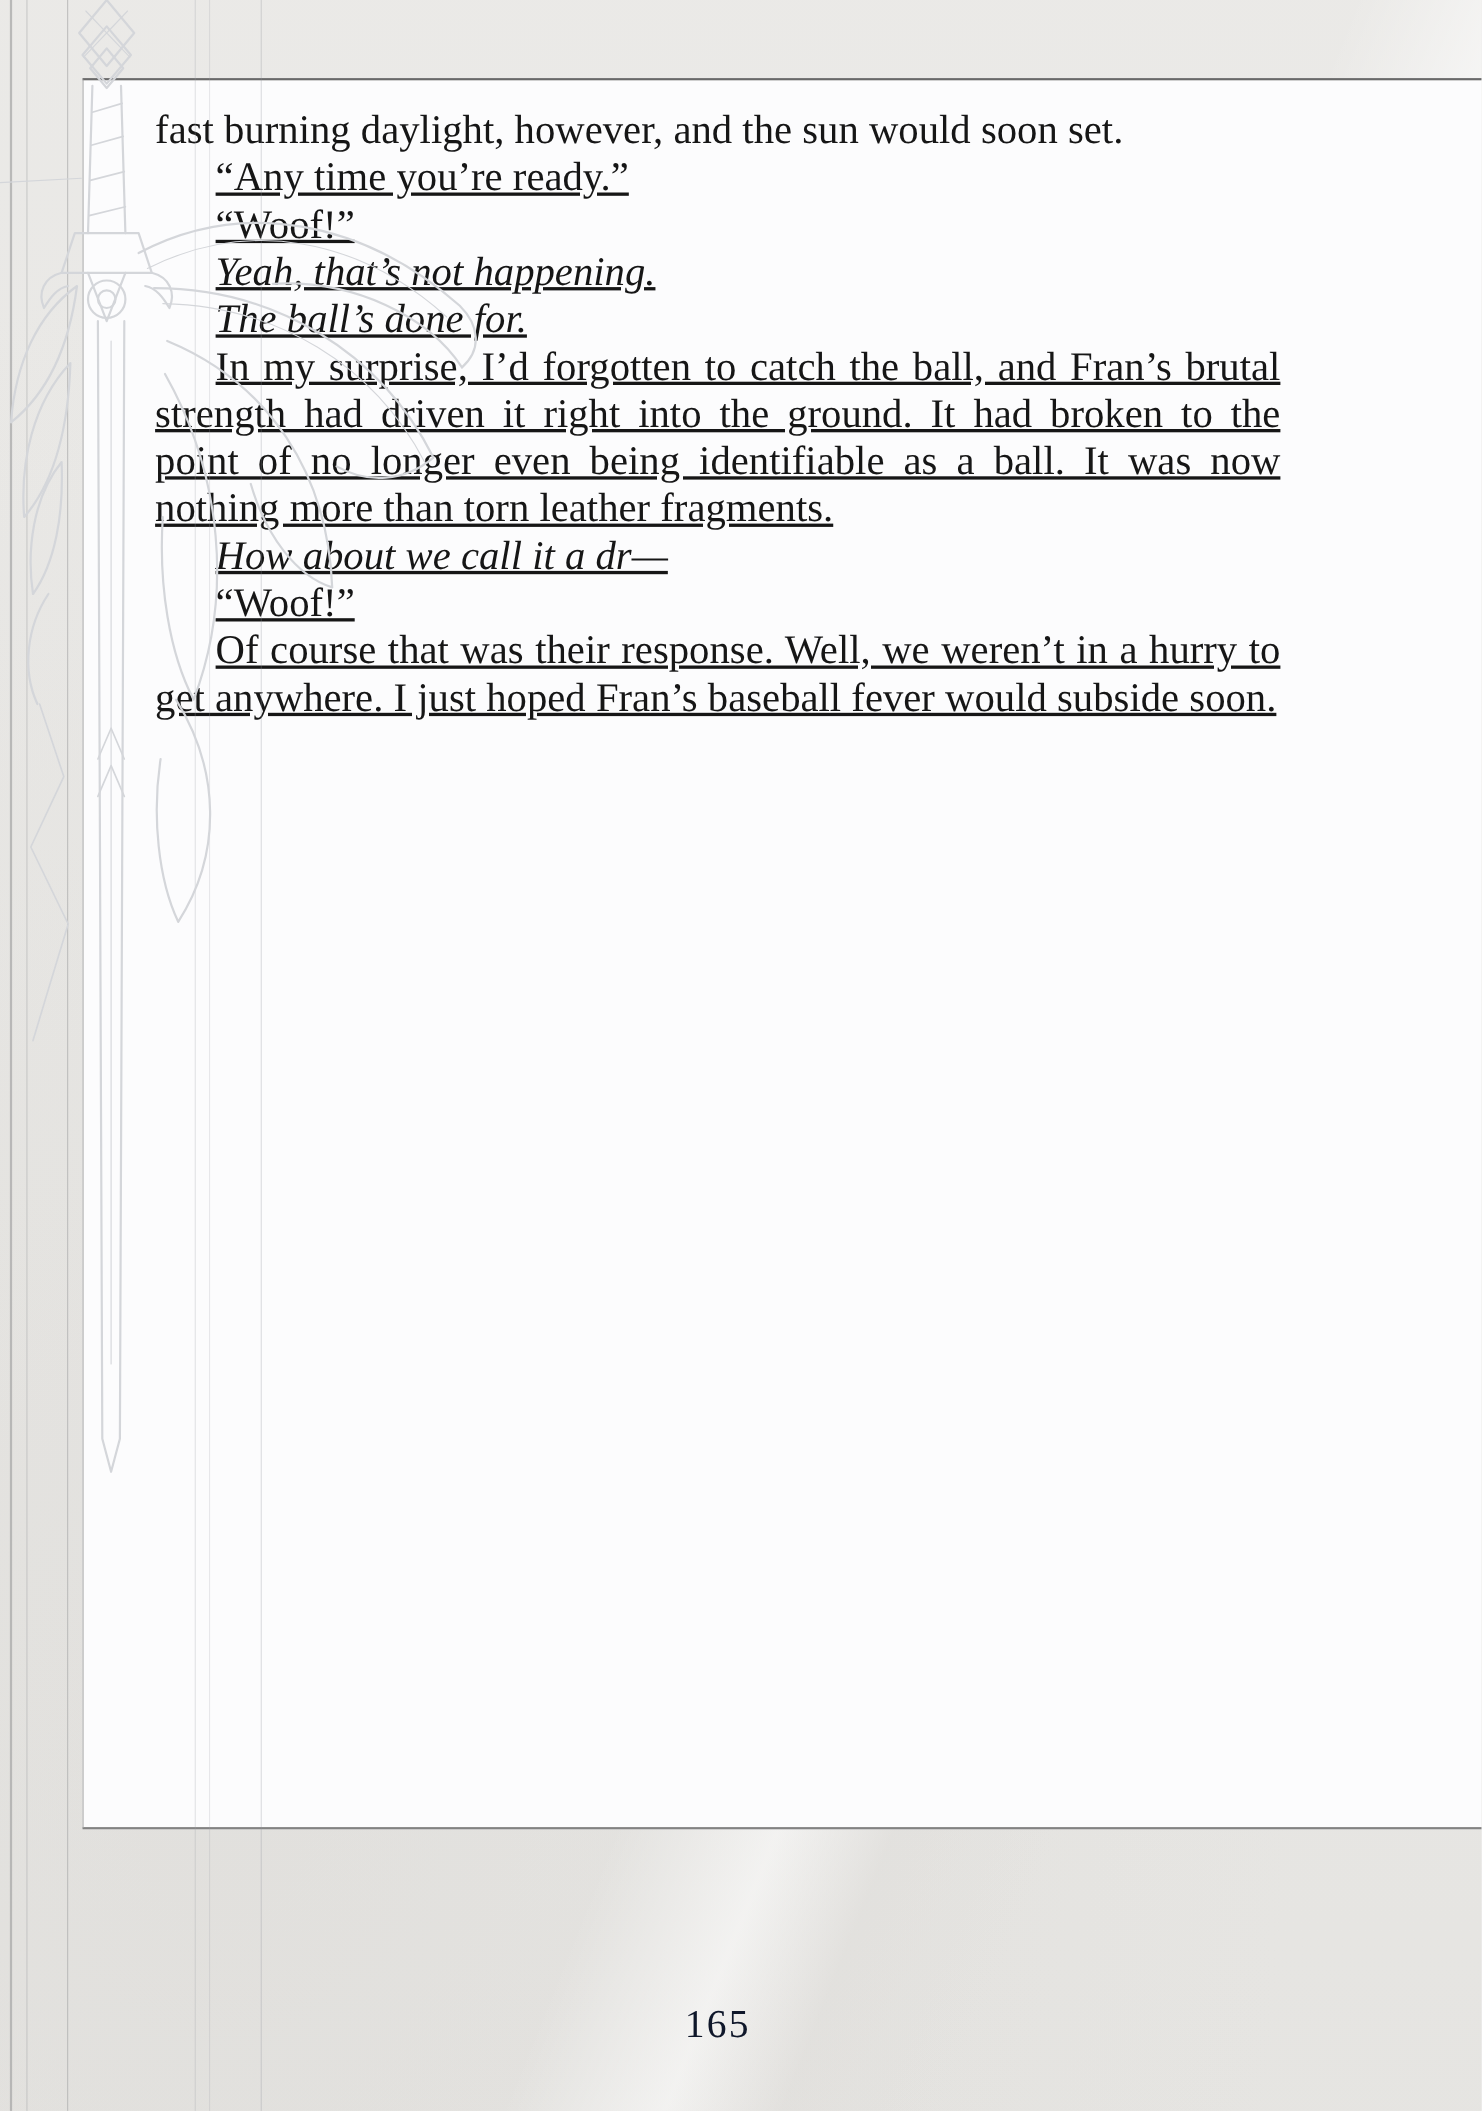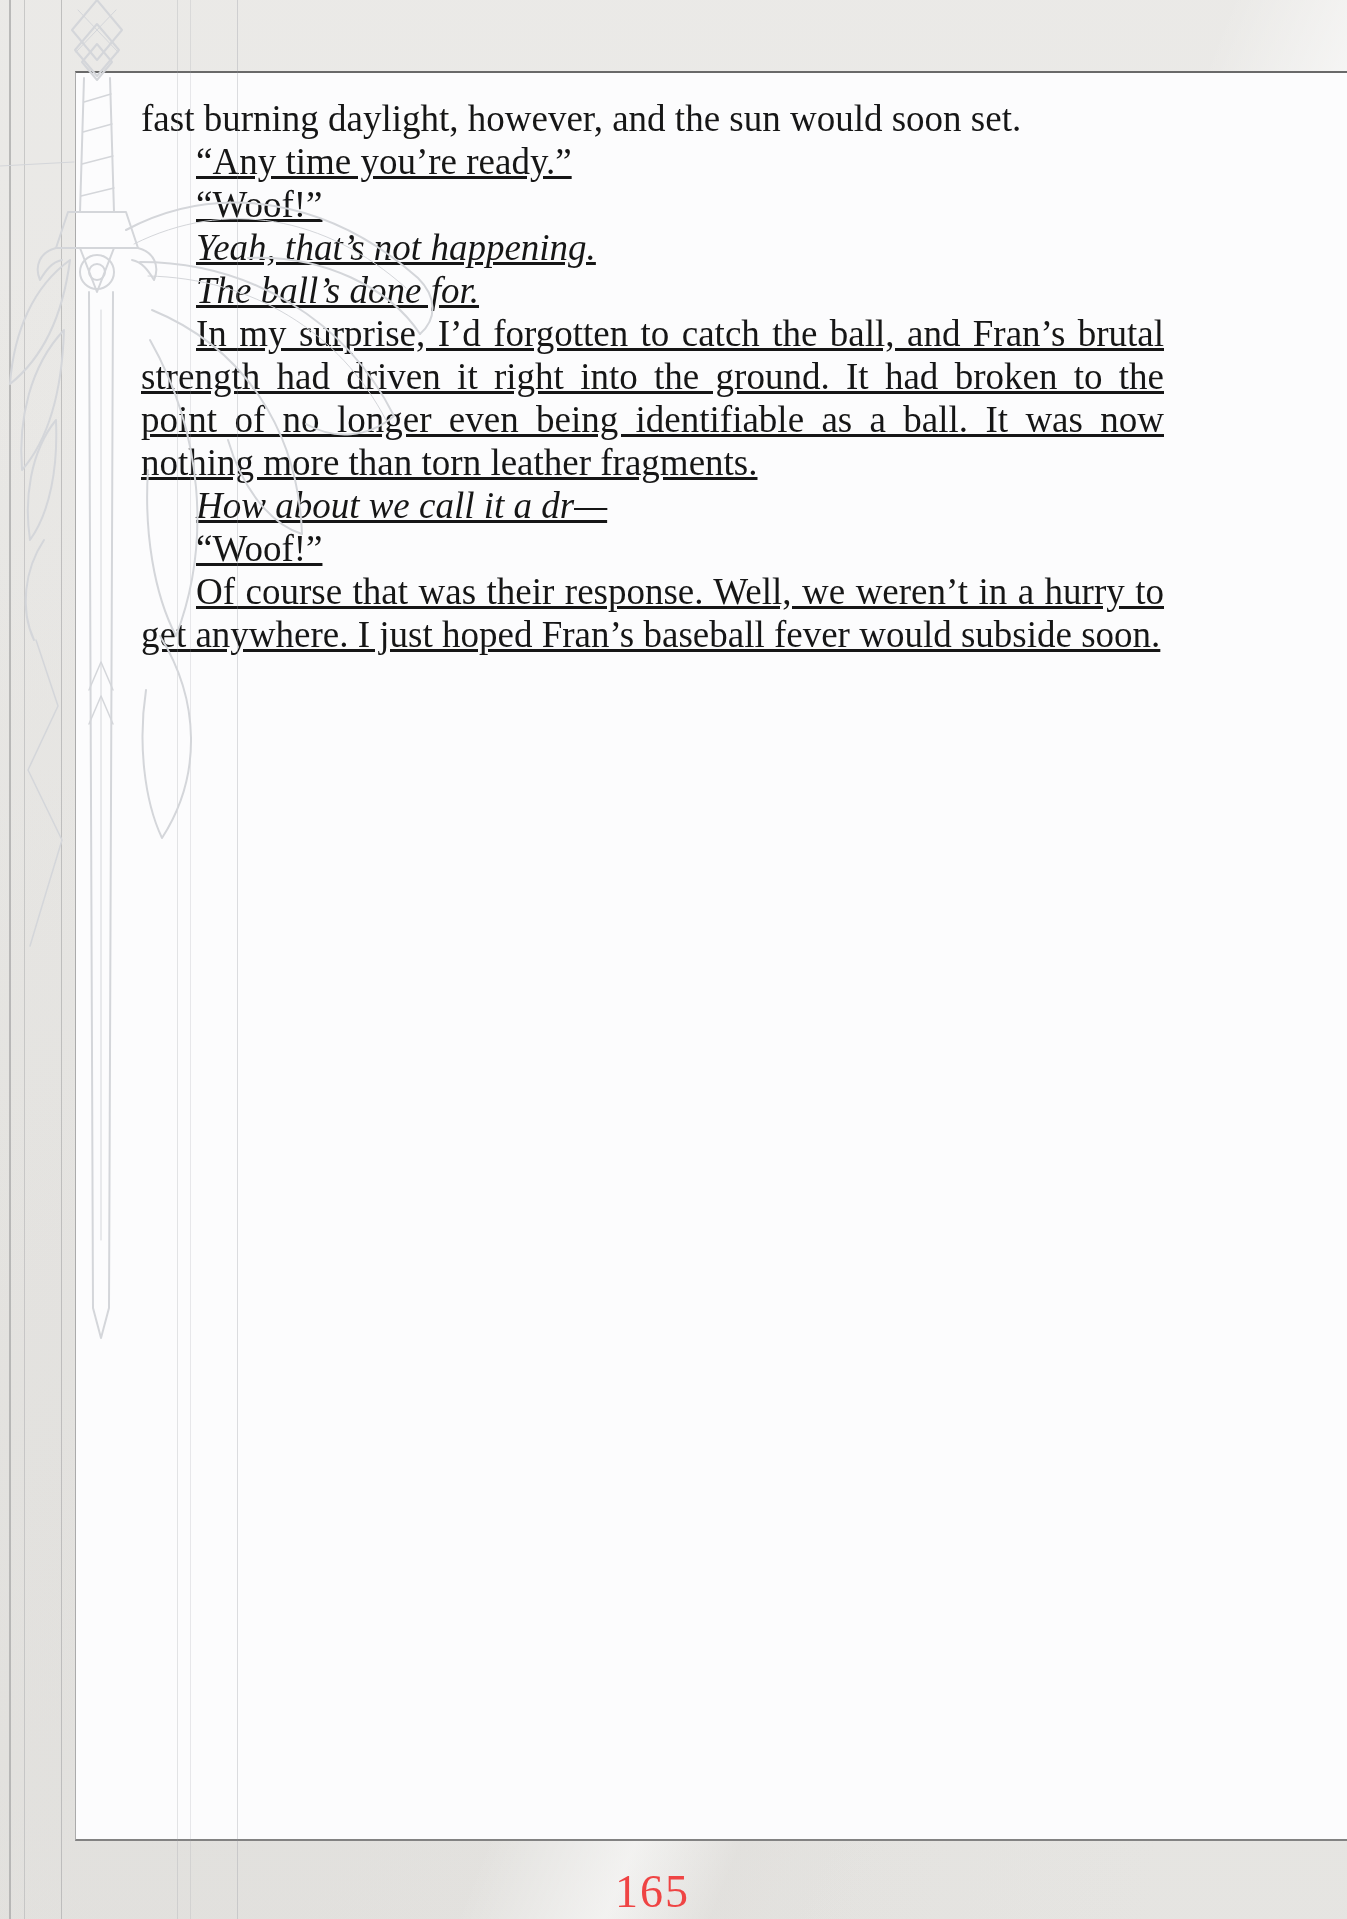--- a/index.html
+++ b/index.html
@@ -21,41 +21,41 @@
   
   .scanline{position:absolute;top:0;bottom:0;width:1px;}
   .sl-a{left:9px;width:2px;background:#a8a8a8;opacity:.75;}
   .sl-b{left:24px;background:#bfbfbf;opacity:.8;}
   .sl-c{left:61px;background:#b4b4b4;opacity:.8;}
   .sl-d{left:177px;background:#9ea0aa;opacity:.28;}
   .sl-e{left:190px;background:#9ea0aa;opacity:.22;}
   .sl-f{left:237px;background:#90929c;opacity:.30;}
   
   .page-box{
-    position:absolute;left:75px;top:71px;width:1272px;height:1770px;
+    position:absolute;left:75px;top:71px;width:1272px;height:1592px;
     background:#fcfcfd;
     border-top:2px solid #696969;
     border-bottom:2px solid #828282;
     border-left:1px solid #ababab;
     box-sizing:border-box;
   }
   
   .watermark{position:absolute;left:0;top:0;pointer-events:none;}
   
   .text-block{
     position:absolute;left:65px;top:24px;width:1023px;
     font-size:37px;line-height:43px;color:#161616;
   }
   .text-block p{margin:0;}
   .indent{text-indent:55px;text-decoration:underline;}
   .justify{text-align:justify;}
   .italic{font-style:italic;}
   .page-number{
-    position:absolute;left:65px;top:1792px;width:1023px;
-    text-align:center;font-size:46px;color:#ef4444;letter-spacing:2px;
+    position:absolute;left:65px;top:1746px;width:1023px;
+    text-align:center;font-size:36px;color:#0f172a;letter-spacing:2px;
   }
 </style>
 </head>
 <body>
 
 <div class="bg-texture"></div>
 
 <div class="scanline sl-a"></div>
 <div class="scanline sl-b"></div>
 <div class="scanline sl-c"></div>

